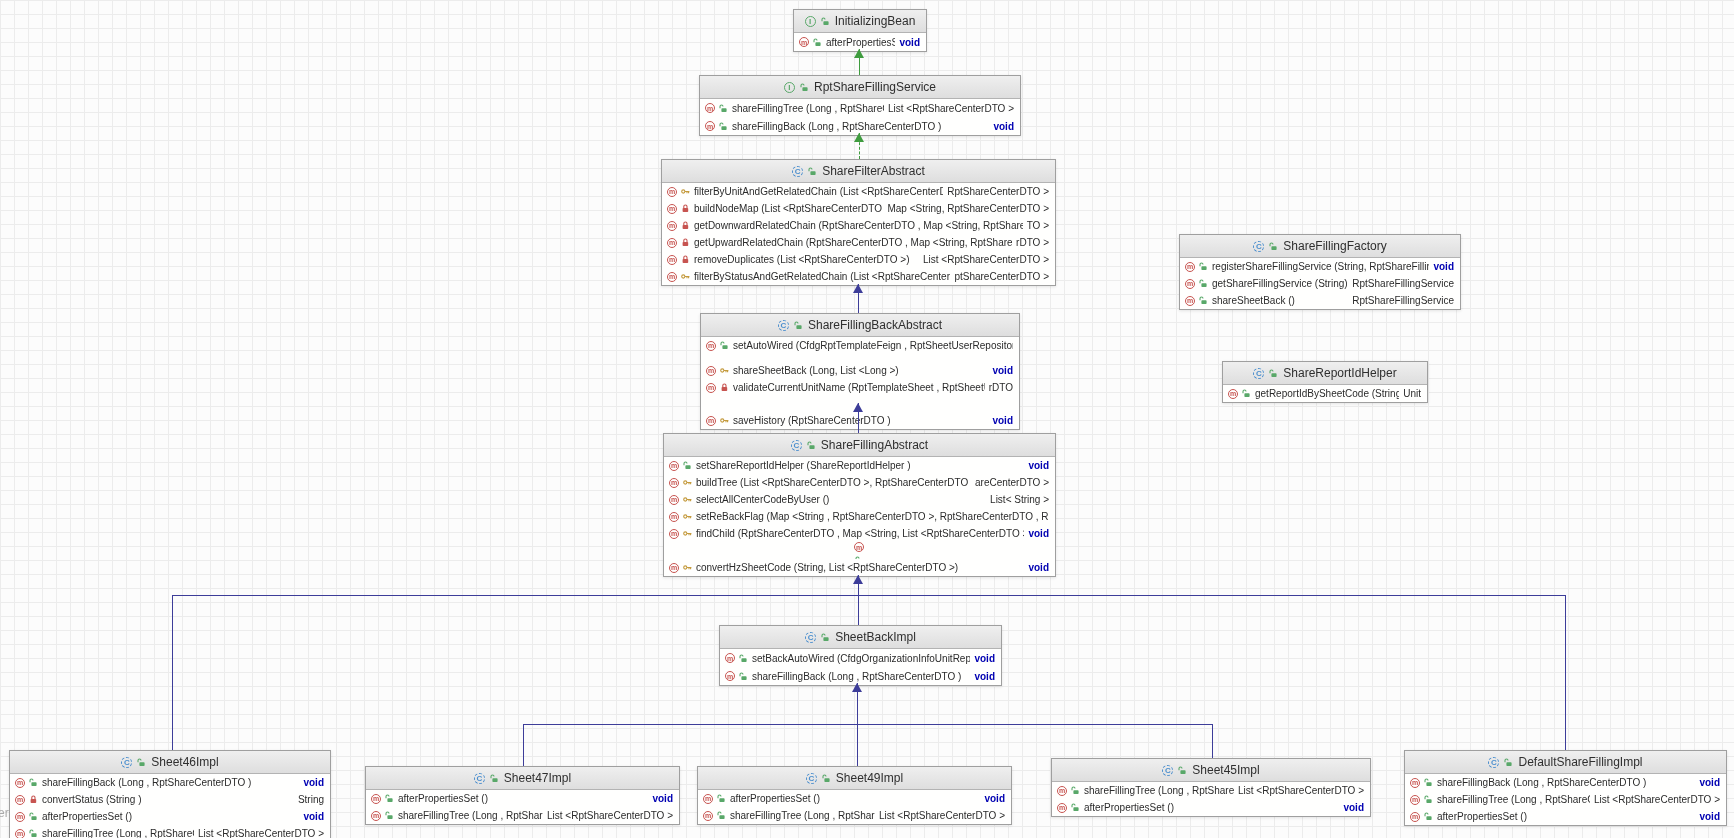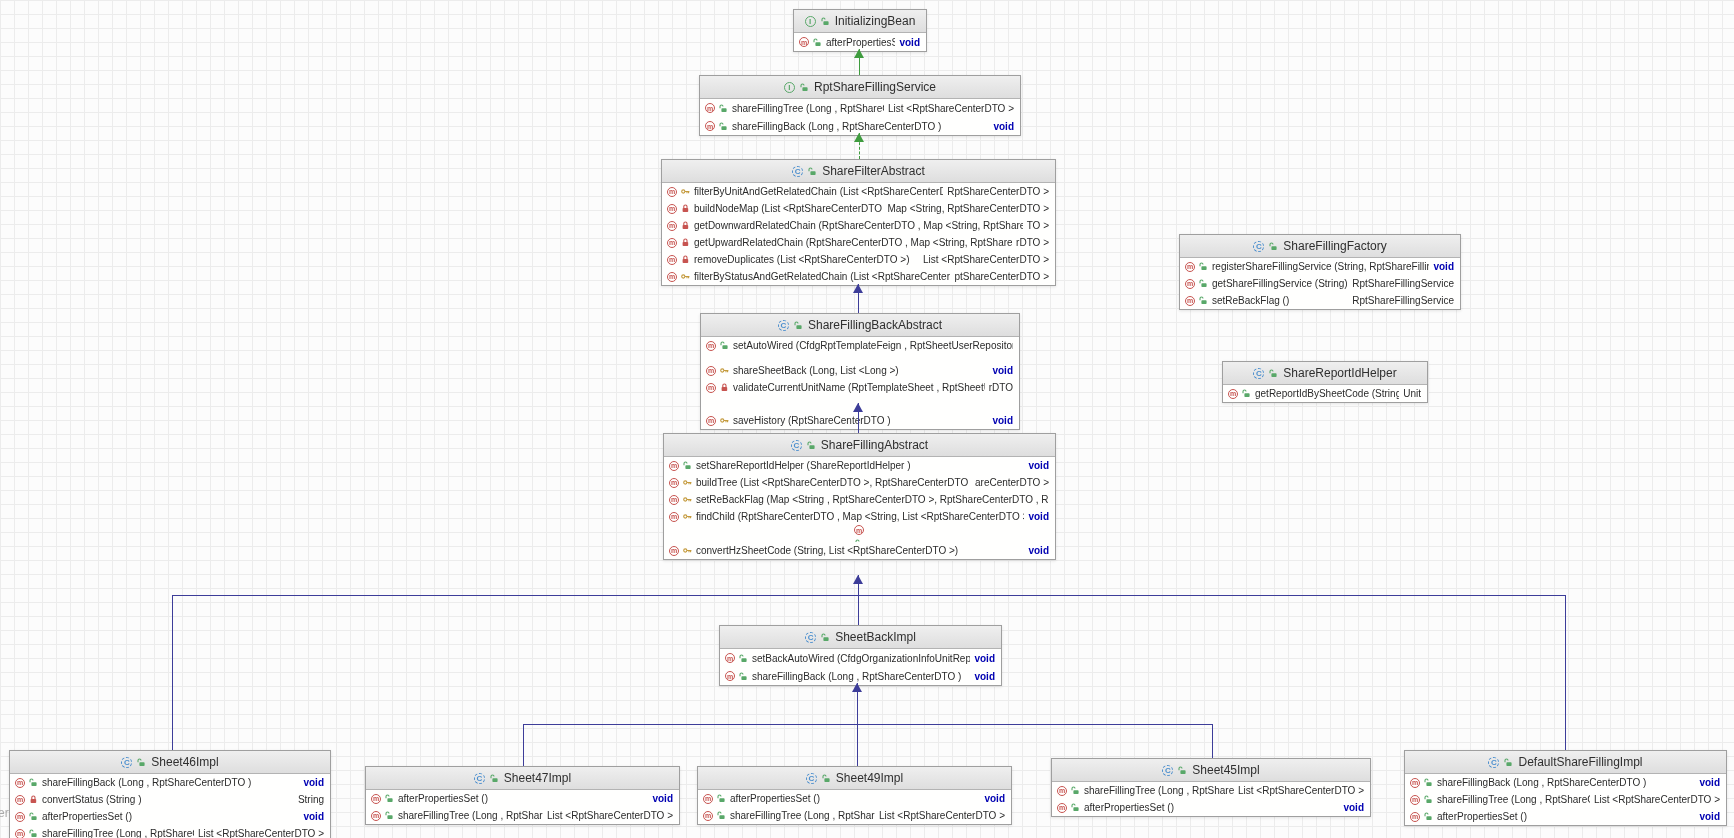--- a/index.html
+++ b/index.html
@@ -209,21 +209,21 @@
           </svg>
           <span class="mlabel">getShareFillingService  (String)</span>
           <span class="mret">RptShareFillingService</span>
         </div>
         <div class="mrow" style="height: 17px;">
           <span class="mi">m</span>
           <svg viewBox="0 0 9 9" class="vis">
             <rect x="2.4" y="4.2" width="5.2" height="3.8" rx="0.8" fill="#59a869"></rect>
             <path d="M1 4.2 V2.5 A1.5 1.5 0 0 1 4 2.5" fill="none" stroke="#59a869" stroke-width="1.1"></path>
           </svg>
-          <span class="mlabel">setReBackFlag ()</span>
+          <span class="mlabel">shareSheetBack ()</span>
           <span class="mret">RptShareFillingService</span>
         </div>
       </div>
     </div>
     <div class="node" style="left: 700px; top: 313px; width: 320px;">
       <div class="node-header">
         <span class="cicon class">C</span>
         <svg viewBox="0 0 9 9" class="vis">
           <rect x="2.4" y="4.2" width="5.2" height="3.8" rx="0.8" fill="#59a869"></rect>
           <path d="M1 4.2 V2.5 A1.5 1.5 0 0 1 4 2.5" fill="none" stroke="#59a869" stroke-width="1.1"></path>
@@ -309,20 +309,29 @@
           <span class="mret void">void</span>
         </div>
         <div class="mrow" style="height: 17px;">
           <span class="mi">m</span>
           <svg viewBox="0 0 9 9" class="vis">
             <circle cx="2.3" cy="4.5" r="1.6" fill="none" stroke="#c49a3c" stroke-width="1.1"></circle>
             <path d="M3.9 4.5 H8.4 M6 4.5 V6.2 M7.6 4.5 V6.2" fill="none" stroke="#c49a3c" stroke-width="1.1"></path>
           </svg>
           <span class="mlabel">buildTree (List &lt;RptShareCenterDTO &gt;, RptShareCenterDTO , List &lt;String &gt;)</span>
           <span class="mret">areCenterDTO &gt;</span>
+        </div>
+        <div class="mrow" style="height: 17px;">
+          <span class="mi">m</span>
+          <svg viewBox="0 0 9 9" class="vis">
+            <circle cx="2.3" cy="4.5" r="1.6" fill="none" stroke="#c49a3c" stroke-width="1.1"></circle>
+            <path d="M3.9 4.5 H8.4 M6 4.5 V6.2 M7.6 4.5 V6.2" fill="none" stroke="#c49a3c" stroke-width="1.1"></path>
+          </svg>
+          <span class="mlabel">selectAllCenterCodeByUser  ()</span>
+          <span class="mret">List&lt; String &gt;</span>
         </div>
         <div class="mrow" style="height: 17px;">
           <span class="mi">m</span>
           <svg viewBox="0 0 9 9" class="vis">
             <circle cx="2.3" cy="4.5" r="1.6" fill="none" stroke="#c49a3c" stroke-width="1.1"></circle>
             <path d="M3.9 4.5 H8.4 M6 4.5 V6.2 M7.6 4.5 V6.2" fill="none" stroke="#c49a3c" stroke-width="1.1"></path>
           </svg>
           <span class="mlabel">setReBackFlag (Map &lt;String , RptShareCenterDTO &gt;, RptShareCenterDTO , RptShareCenterDT</span>
         </div>
         <div class="mrow" style="height: 17px;">

